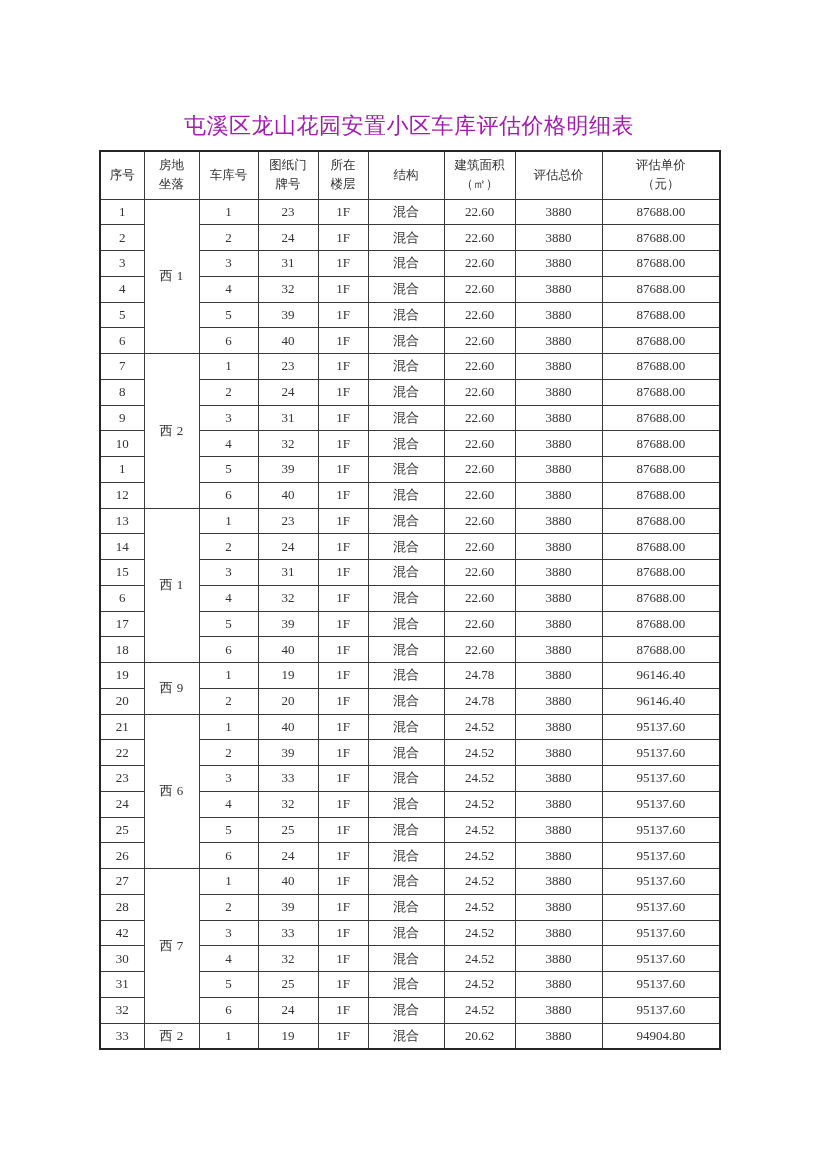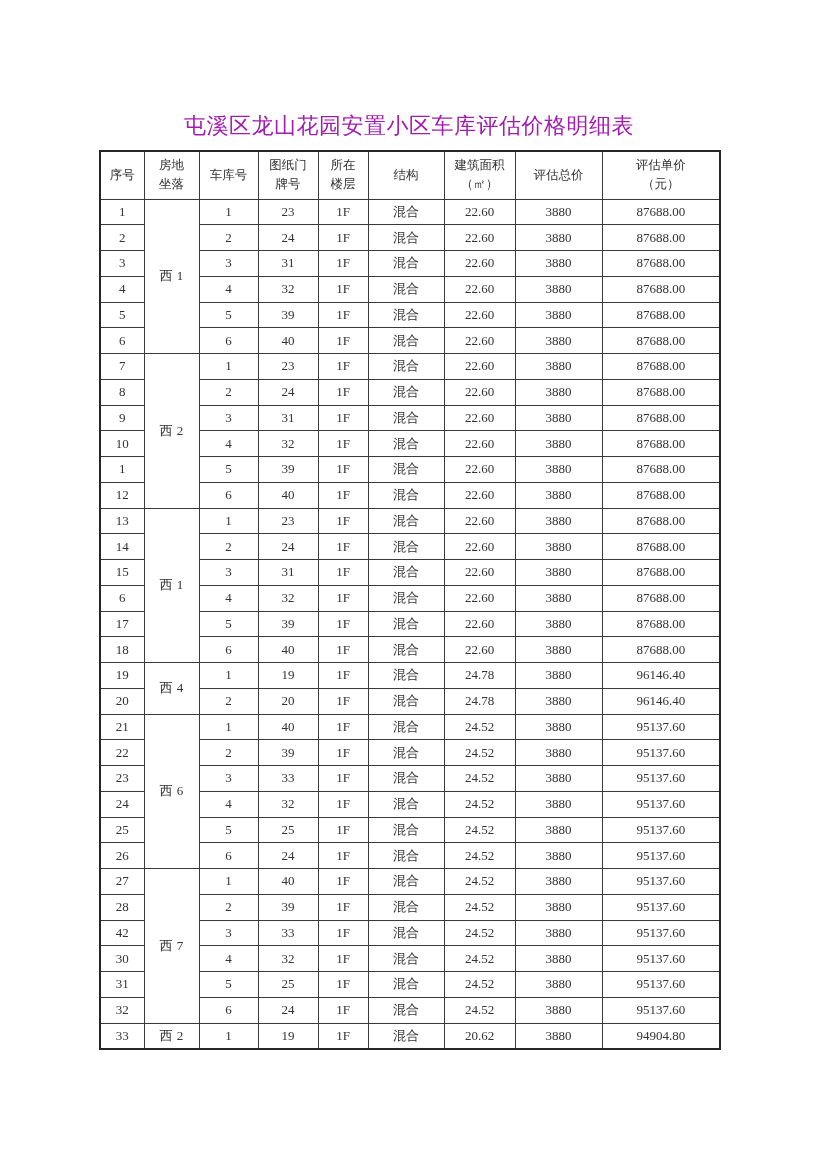--- a/index.html
+++ b/index.html
@@ -287,21 +287,21 @@
           <td>6</td>
           <td>40</td>
           <td>1F</td>
           <td>混合</td>
           <td>22.60</td>
           <td>3880</td>
           <td>87688.00</td>
         </tr>
         <tr>
           <td>19</td>
-          <td rowspan="2" class="loc">西 4</td>
+          <td rowspan="2" class="loc">西 9</td>
           <td>1</td>
           <td>19</td>
           <td>1F</td>
           <td>混合</td>
           <td>24.78</td>
           <td>3880</td>
           <td>96146.40</td>
         </tr>
         <tr>
           <td>20</td>

